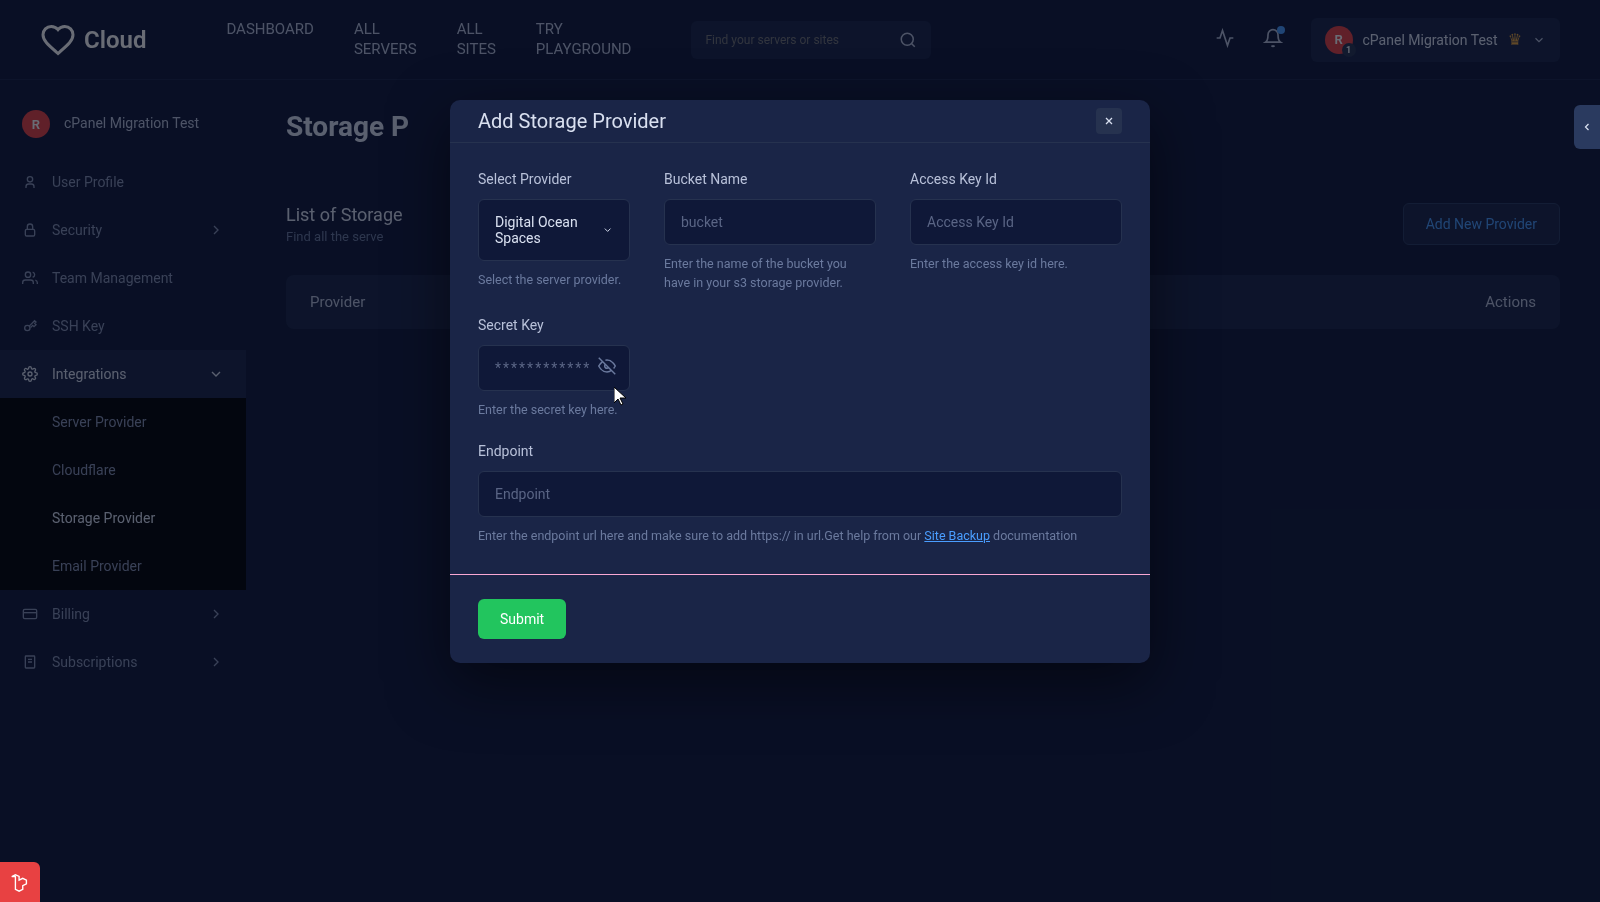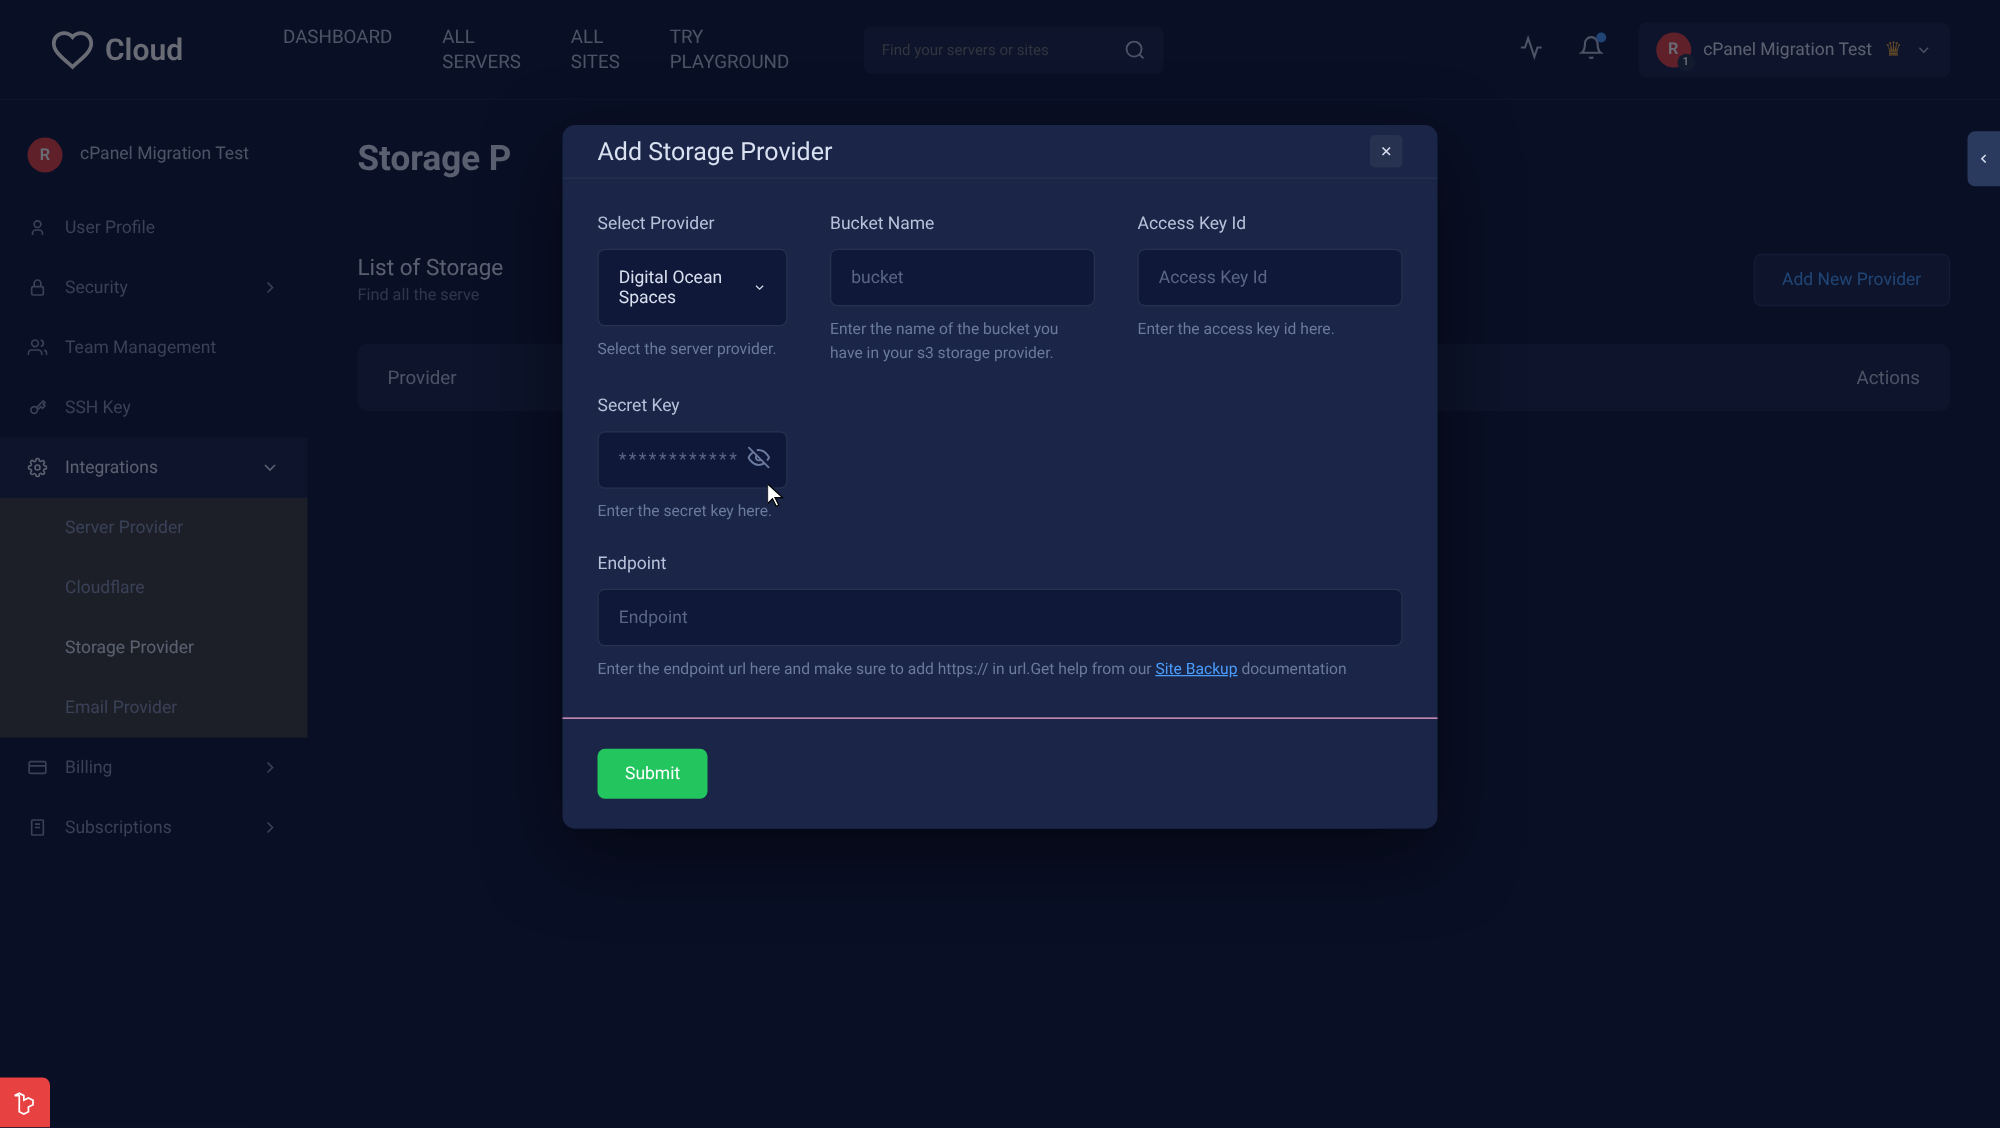--- a/index.html
+++ b/index.html
@@ -22,21 +22,21 @@
 .avatar-badge { position: absolute; bottom: -3px; right: -3px; width: 14px; height: 14px; background: #26324f; border-radius: 50%; display: flex; align-items: center; justify-content: center; font-size: 9px; }
 .user-name { color: #d9e0f0; font-size: 14px; }
 .crown { color: #e8a53e; }
 .content { display: flex; flex: 1; }
 .sidebar { width: 246px; padding: 30px 0; }
 .sidebar-header { display: flex; align-items: center; gap: 14px; padding: 0 22px 20px 22px; }
 .side-item { display: flex; align-items: center; gap: 14px; padding: 16px 22px; color: #8893b3; font-size: 14px; cursor: pointer; position: relative; }
 .side-item.active { background: #1a2547; color: #d9e0f0; }
 .side-item svg { width: 16px; height: 16px; flex-shrink: 0; }
 .chev { margin-left: auto; }
-.sub-items { background: #404040; }
+.sub-items { background: #000000; }
 .sub-item { padding: 16px 22px 16px 52px; color: #8893b3; font-size: 14px; cursor: pointer; }
 .sub-item.active { color: #d9e0f0; }
 .main { flex: 1; padding: 30px 40px; }
 .page-title { font-size: 28px; color: #d9e0f0; margin-bottom: 60px; }
 .list-header { display: flex; align-items: center; justify-content: space-between; margin-bottom: 30px; }
 .list-title { font-size: 18px; color: #d9e0f0; margin-bottom: 4px; }
 .list-sub { font-size: 13px; color: #6b7a9e; }
 .add-btn { background: #1a2547; border: 1px solid #2a3a5f; color: #4a9eff; padding: 12px 22px; border-radius: 6px; font-size: 14px; cursor: pointer; }
 .table-head { display: flex; background: #1a2547; border-radius: 8px; padding: 18px 24px; }
 .th { flex: 1; color: #b8c1d9; font-size: 15px; }

